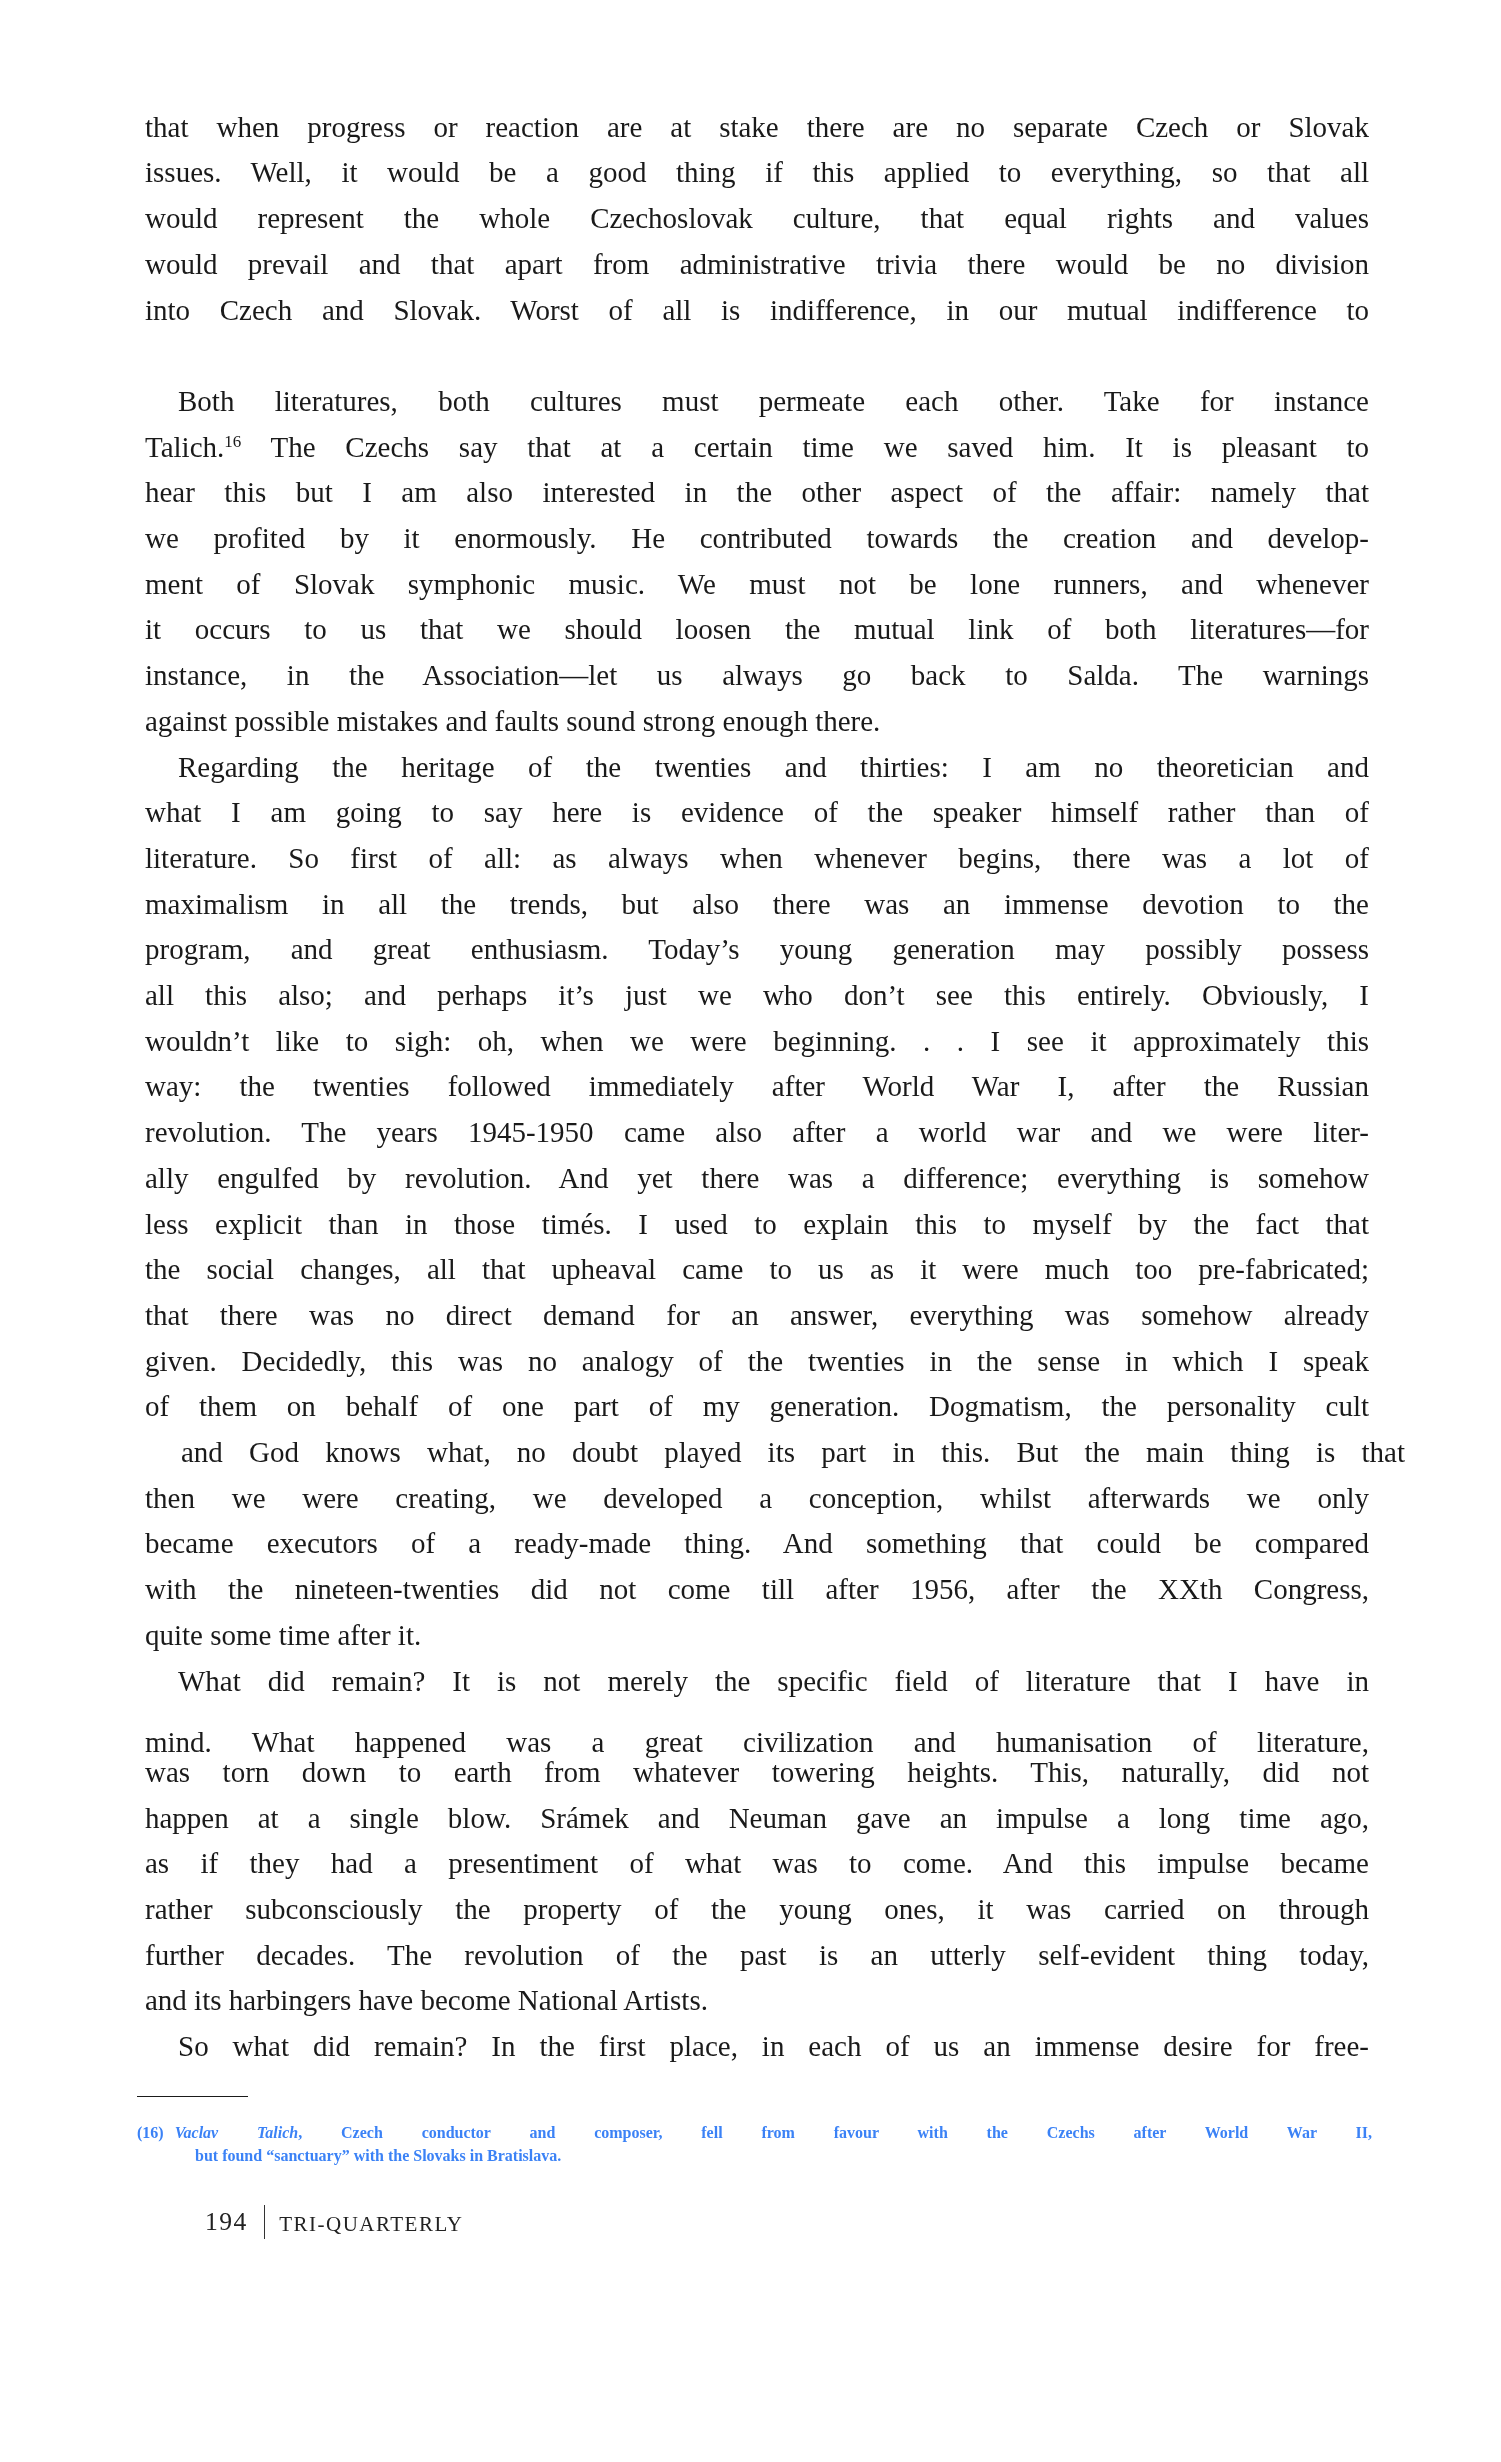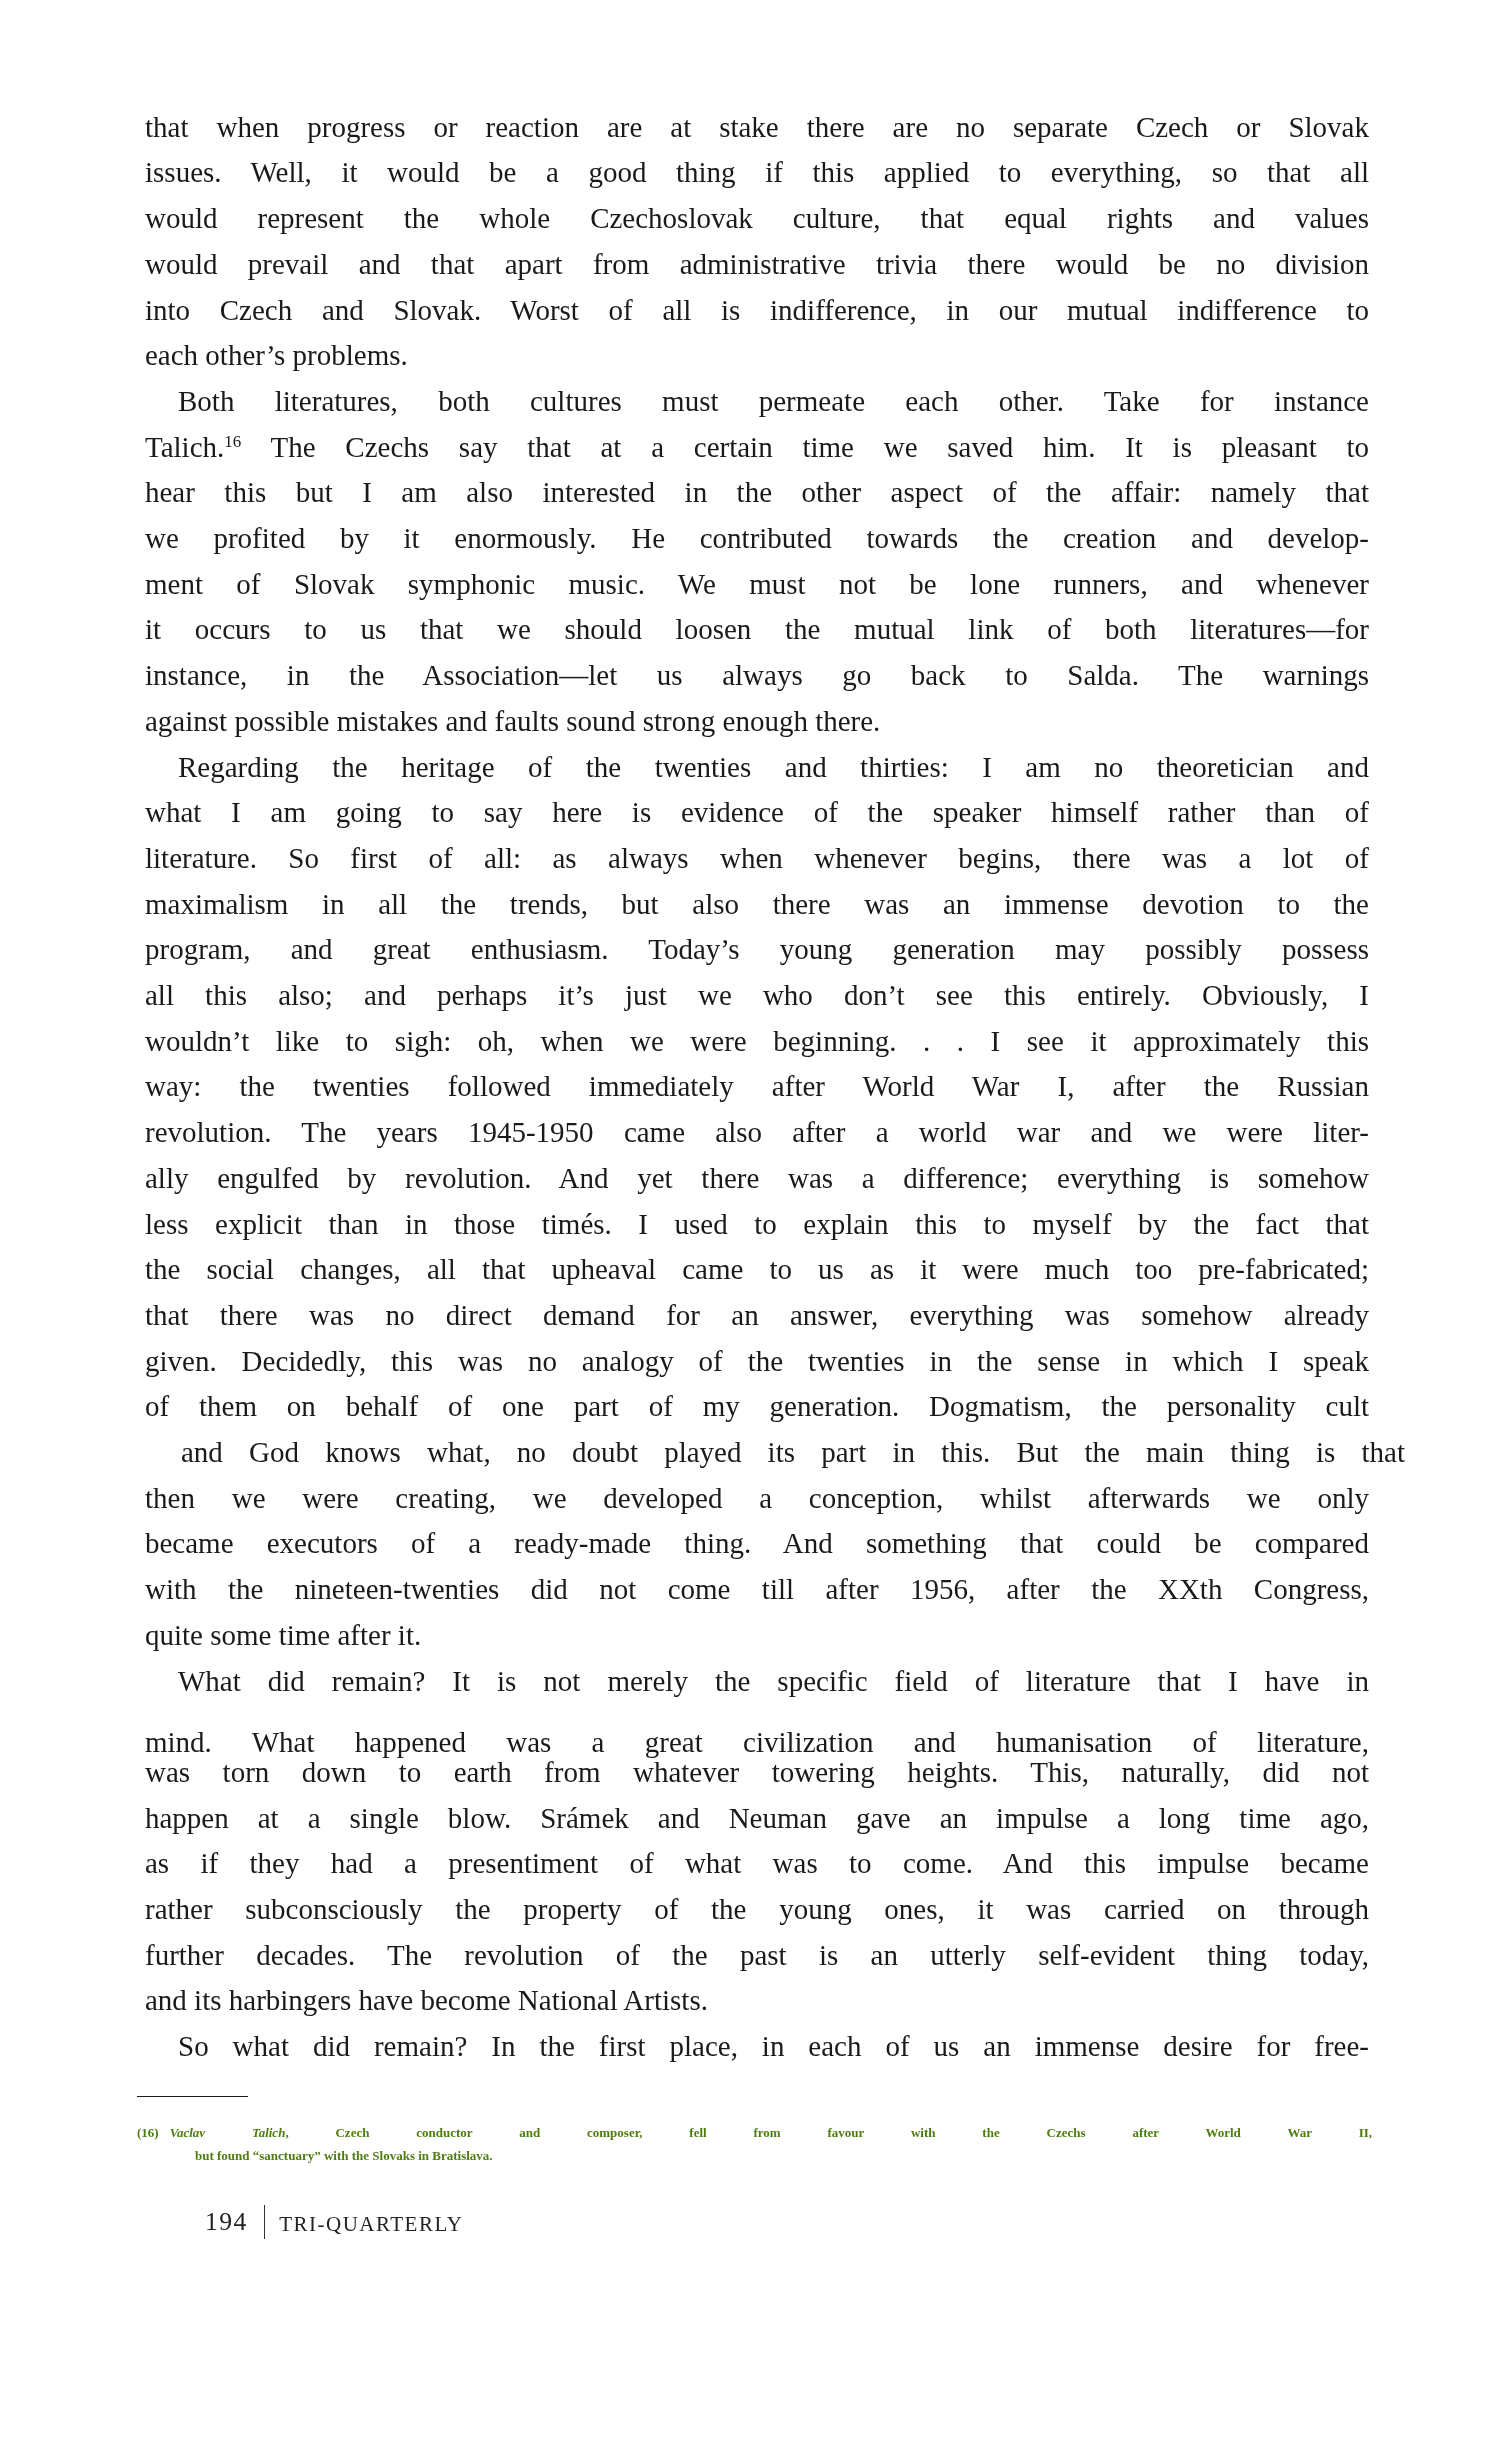--- a/index.html
+++ b/index.html
@@ -61,24 +61,24 @@
       top: 2096px;
       width: 111px;
       height: 0;
       border-top: 1.5px solid #1a1a1a;
     }
     .footnote {
       position: absolute;
       left: 137px;
       top: 2121px;
       width: 1235px;
-      font-size: 13px;
+      font-size: 16px;
       font-weight: bold;
       line-height: 23px;
-      color: #4d7c0f;
+      color: #3b82f6;
     }
     .footnote .fn-line {
       display: block;
       white-space: nowrap;
     }
     .footnote .fn-line.first {
       text-align: justify;
       text-align-last: justify;
     }
     .footnote .fn-line.second {
@@ -123,21 +123,20 @@
 <body>
 
 <div class="page">
 
   <div class="body-text" id="body-text">
       <div class="line" style="top: 104px;">that when progress or reaction are at stake there are no separate Czech or Slovak</div>
       <div class="line" style="top: 149px;">issues. Well, it would be a good thing if this applied to everything, so that all</div>
       <div class="line" style="top: 195px;">would represent the whole Czechoslovak culture, that equal rights and values</div>
       <div class="line" style="top: 241px;">would prevail and that apart from administrative trivia there would be no division</div>
       <div class="line" style="top: 287px;">into Czech and Slovak. Worst of all is indifference, in our mutual indifference to</div>
-      <div class="line last" style="top: 332px;">each other’s problems.</div>
       <div class="line indent" style="top: 378px;">Both literatures, both cultures must permeate each other. Take for instance</div>
       <div class="line" style="top: 424px;"><span>Talich.</span><sup>16</sup><span> The Czechs say that at a certain time we saved him. It is pleasant to</span></div>
       <div class="line" style="top: 469px;">hear this but I am also interested in the other aspect of the affair: namely that</div>
       <div class="line" style="top: 515px;">we profited by it enormously. He contributed towards the creation and develop-</div>
       <div class="line" style="top: 561px;">ment of Slovak symphonic music. We must not be lone runners, and whenever</div>
       <div class="line" style="top: 606px;">it occurs to us that we should loosen the mutual link of both literatures—for</div>
       <div class="line" style="top: 652px;">instance, in the Association—let us always go back to Salda. The warnings</div>
       <div class="line last" style="top: 698px;">against possible mistakes and faults sound strong enough there.</div>
       <div class="line indent" style="top: 744px;">Regarding the heritage of the twenties and thirties: I am no theoretician and</div>
       <div class="line" style="top: 789px;">what I am going to say here is evidence of the speaker himself rather than of</div>

